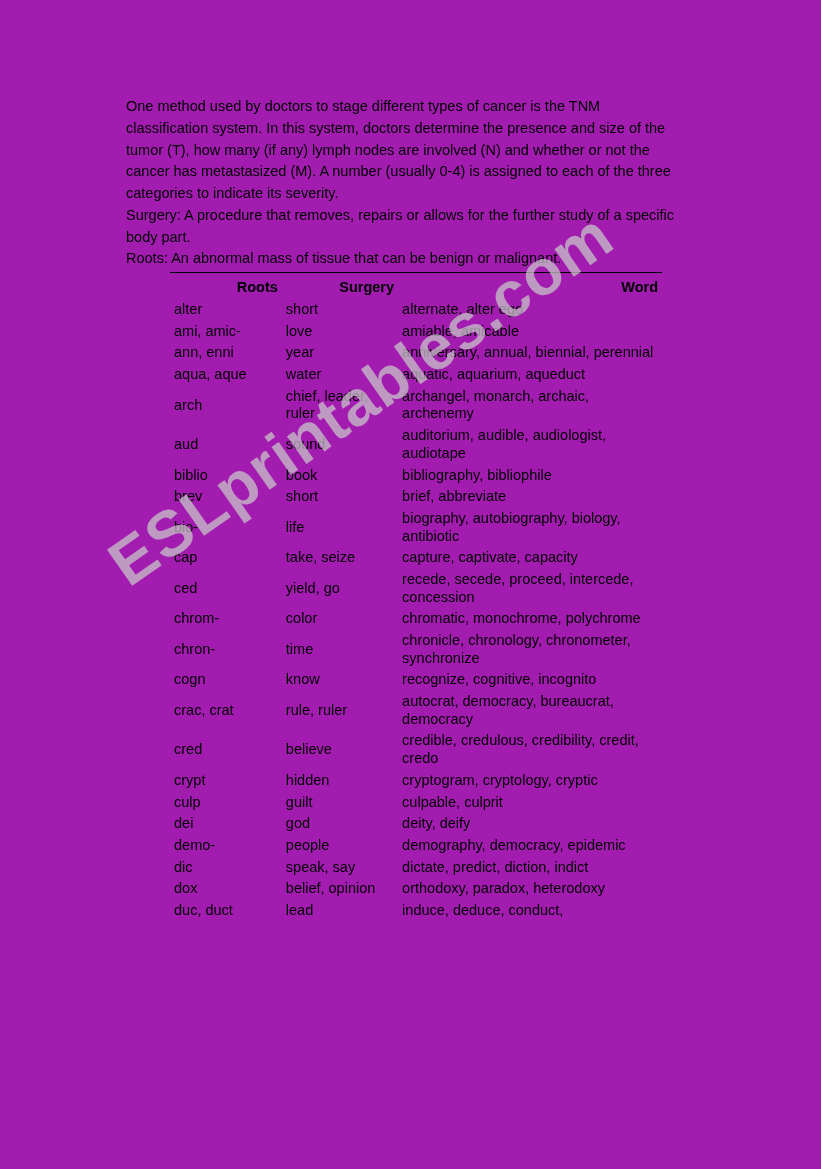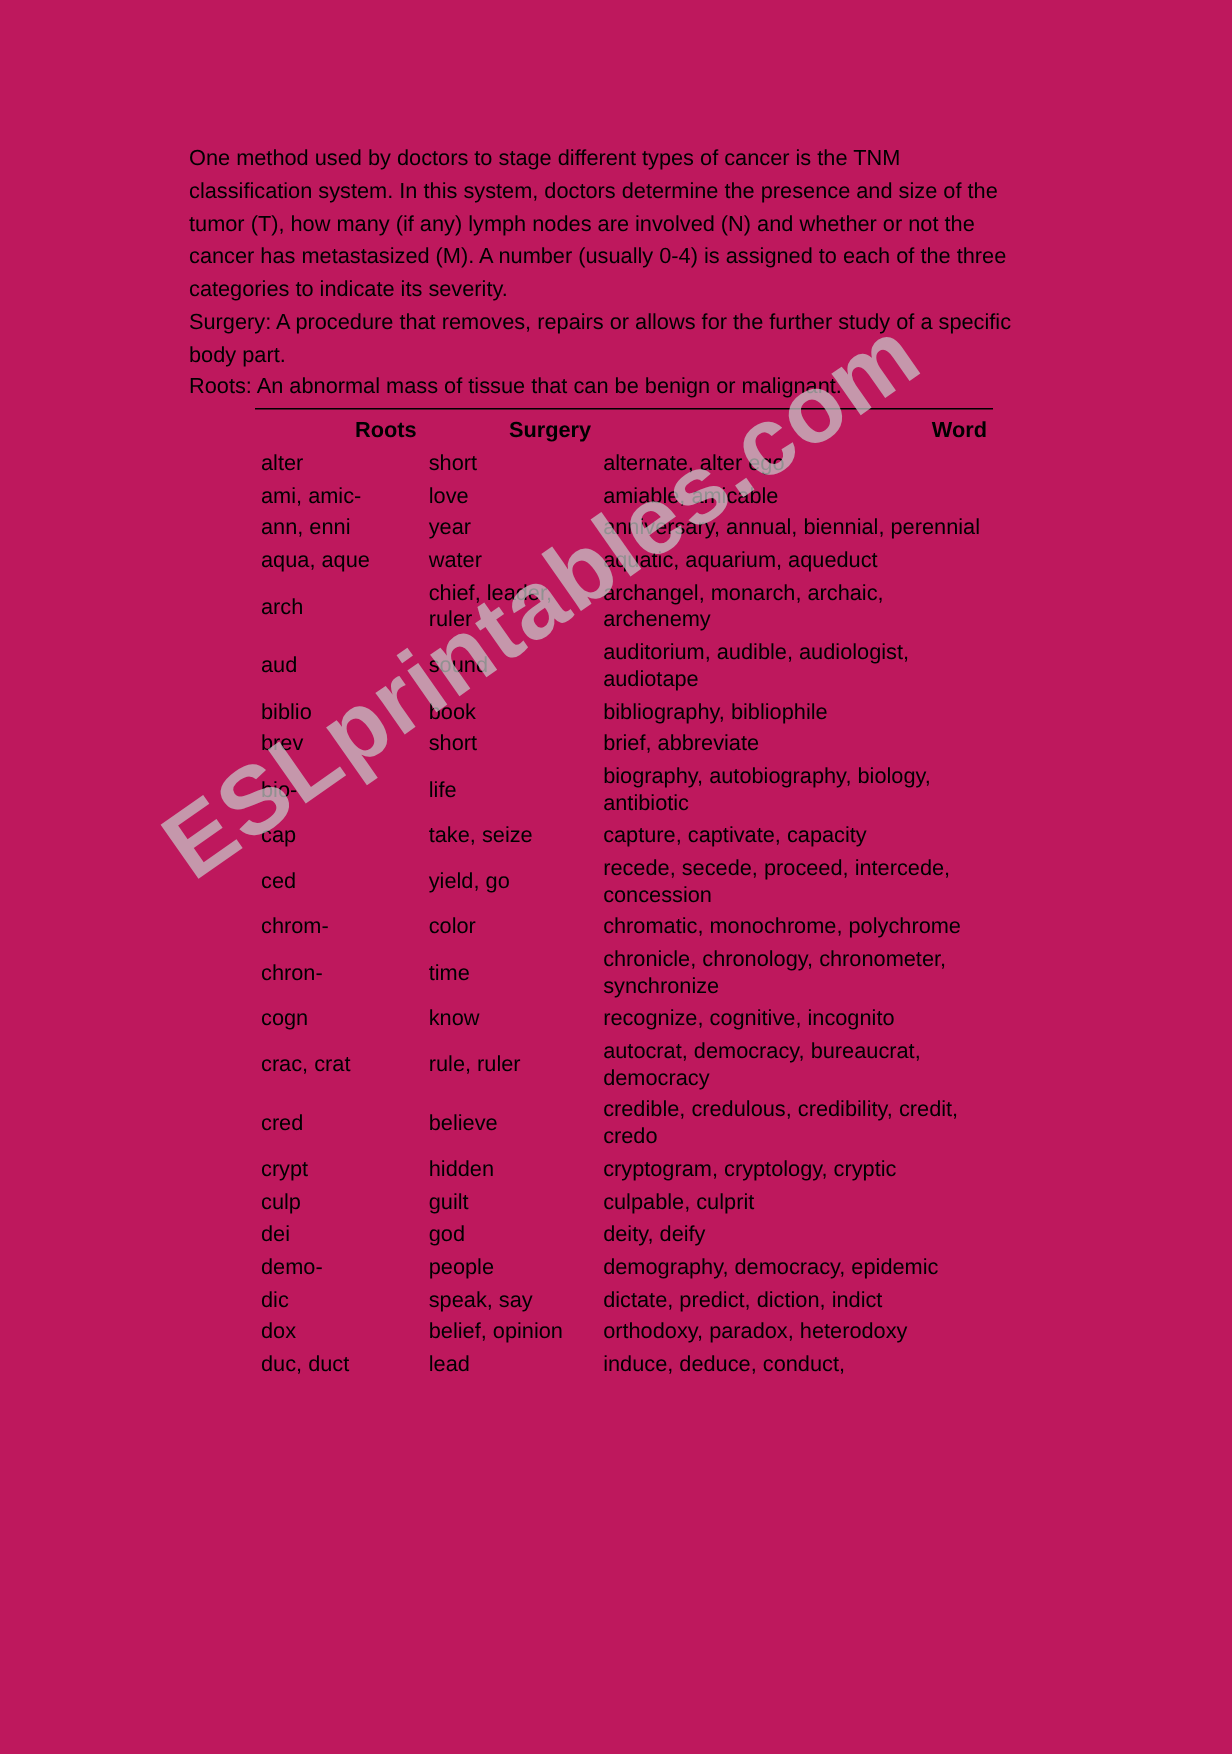--- a/index.html
+++ b/index.html
@@ -13,21 +13,21 @@
     font-family: "Liberation Sans", sans-serif;
     color: #000000;
     position: relative;
     overflow: hidden;
   }
   .page {
     position: absolute;
     left: 0; top: 0;
     width: 821px;
     height: 1169px;
-    background: #be185d;
+    background: #a21caf;
   }
   .intro {
     position: absolute;
     left: 126px;
     top: 96px;
     width: 560px;
     font-size: 14.5px;
     line-height: 1.5;
   }
   .intro p {

